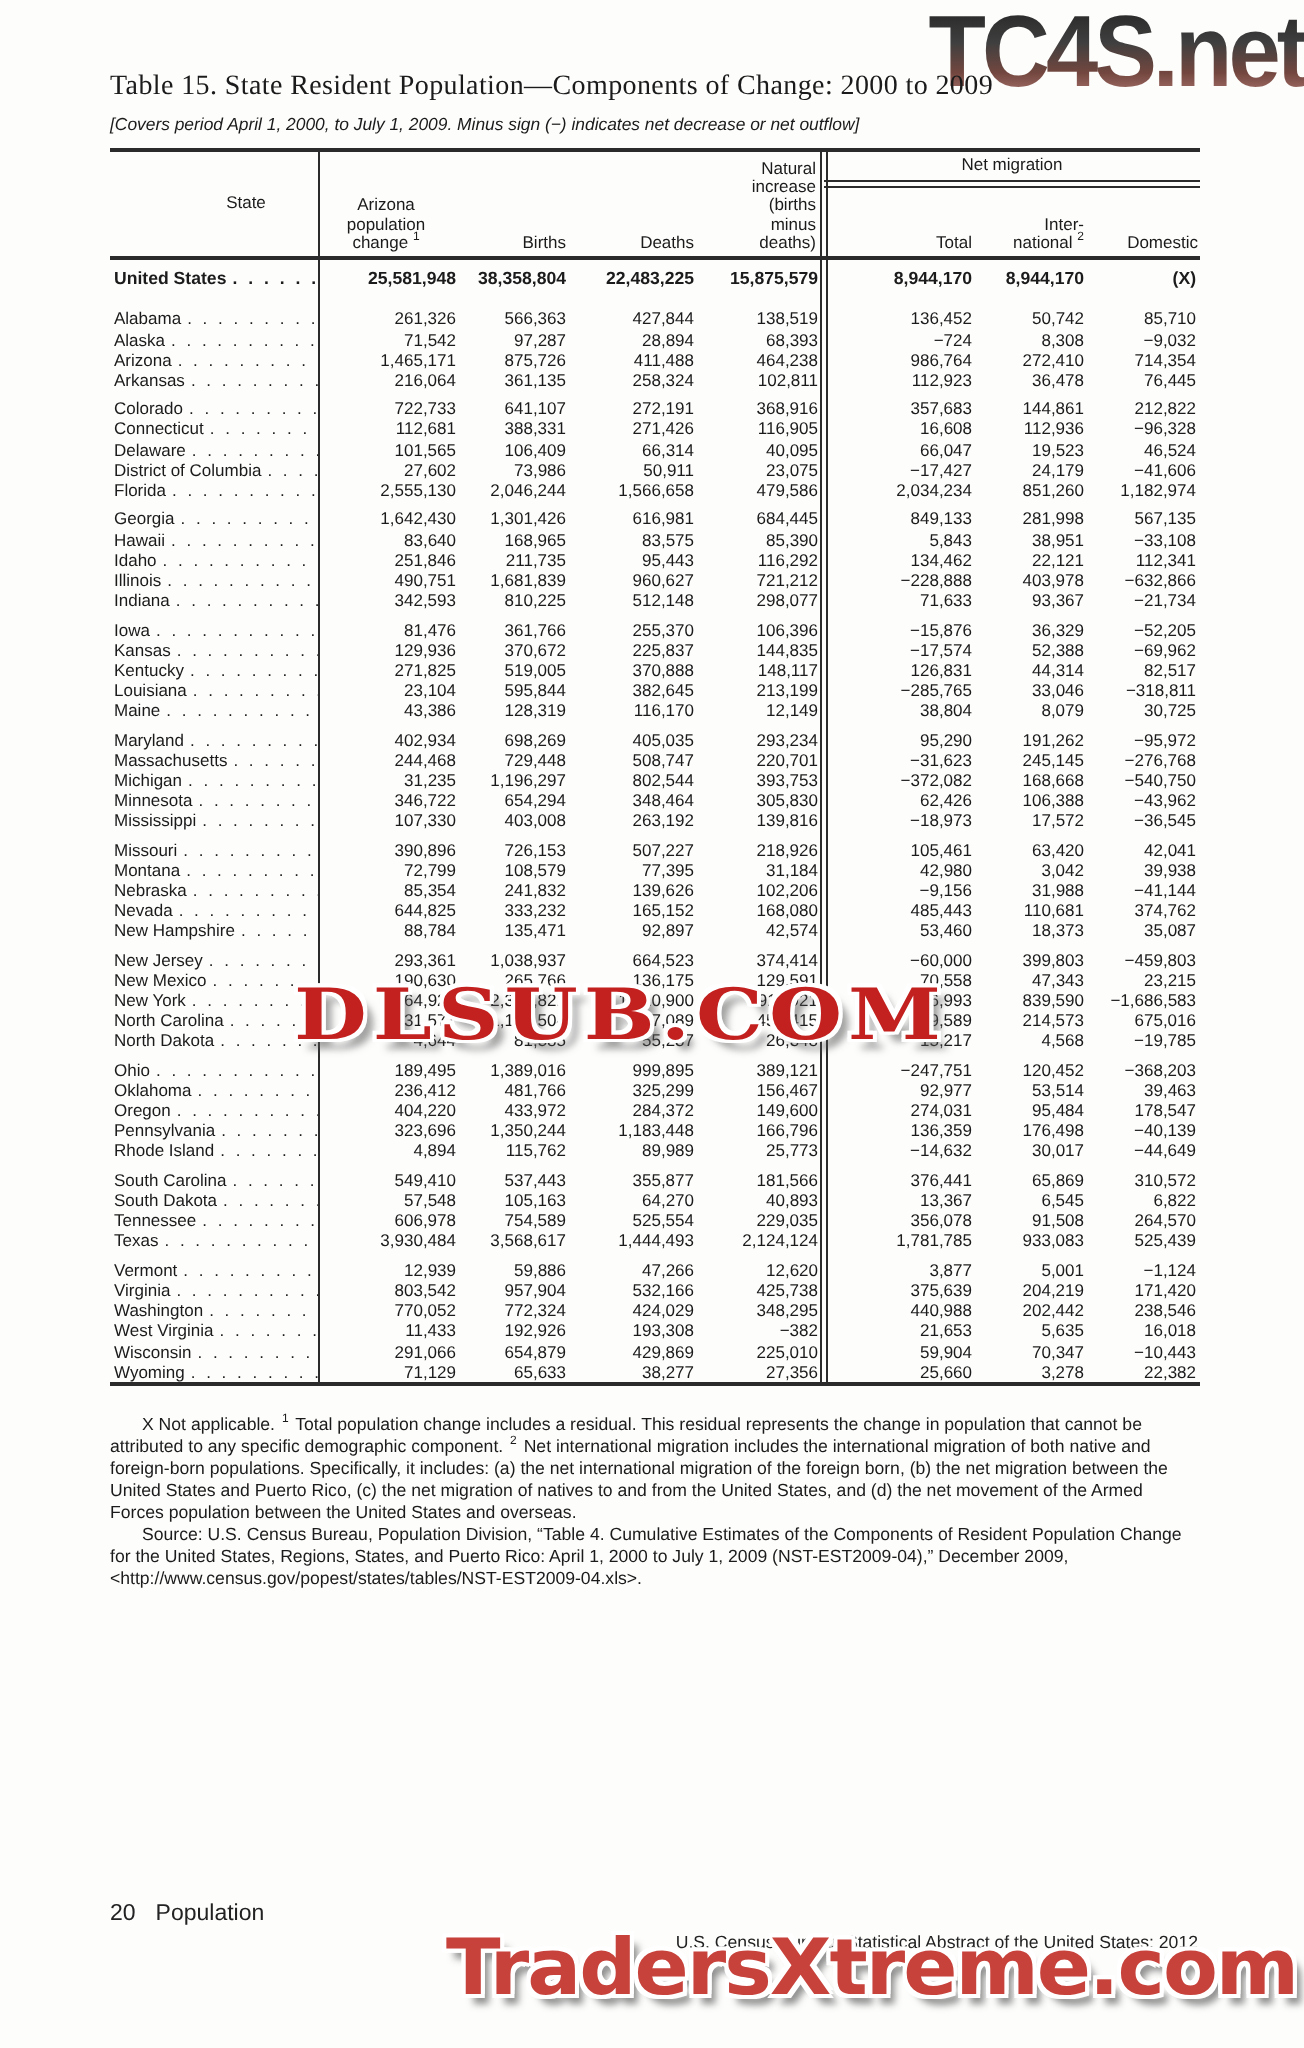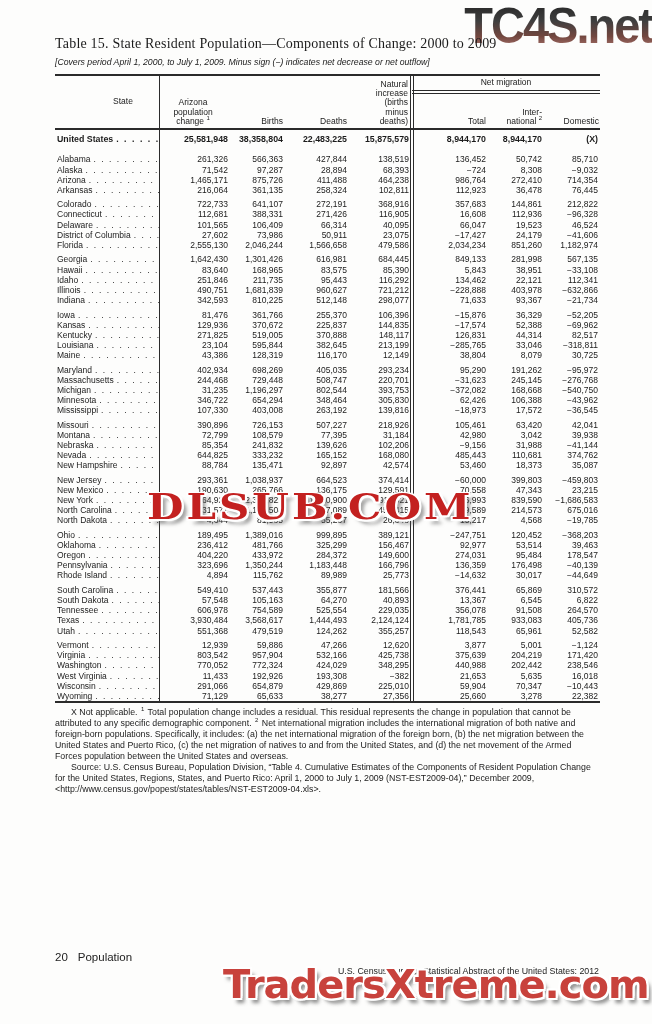--- a/index.html
+++ b/index.html
@@ -703,34 +703,21 @@
             <div class="cell state-cell">
               <span class="sname">Texas</span>
               <span class="dots"></span>
             </div>
             <div class="cell num c0">3,930,484</div>
             <div class="cell num c1">3,568,617</div>
             <div class="cell num c2">1,444,493</div>
             <div class="cell num c3">2,124,124</div>
             <div class="cell num c4">1,781,785</div>
             <div class="cell num c5">933,083</div>
-            <div class="cell num c6">405,736</div>
-          </div>
-          <div class="row">
-            <div class="cell state-cell">
-              <span class="sname">Utah</span>
-              <span class="dots"></span>
-            </div>
-            <div class="cell num c0">551,368</div>
-            <div class="cell num c1">479,519</div>
-            <div class="cell num c2">124,262</div>
-            <div class="cell num c3">355,257</div>
-            <div class="cell num c4">118,543</div>
-            <div class="cell num c5">65,961</div>
-            <div class="cell num c6">52,582</div>
+            <div class="cell num c6">525,439</div>
           </div>
         </div>
         <div class="group">
           <div class="row">
             <div class="cell state-cell">
               <span class="sname">Vermont</span>
               <span class="dots"></span>
             </div>
             <div class="cell num c0">12,939</div>
             <div class="cell num c1">59,886</div>

